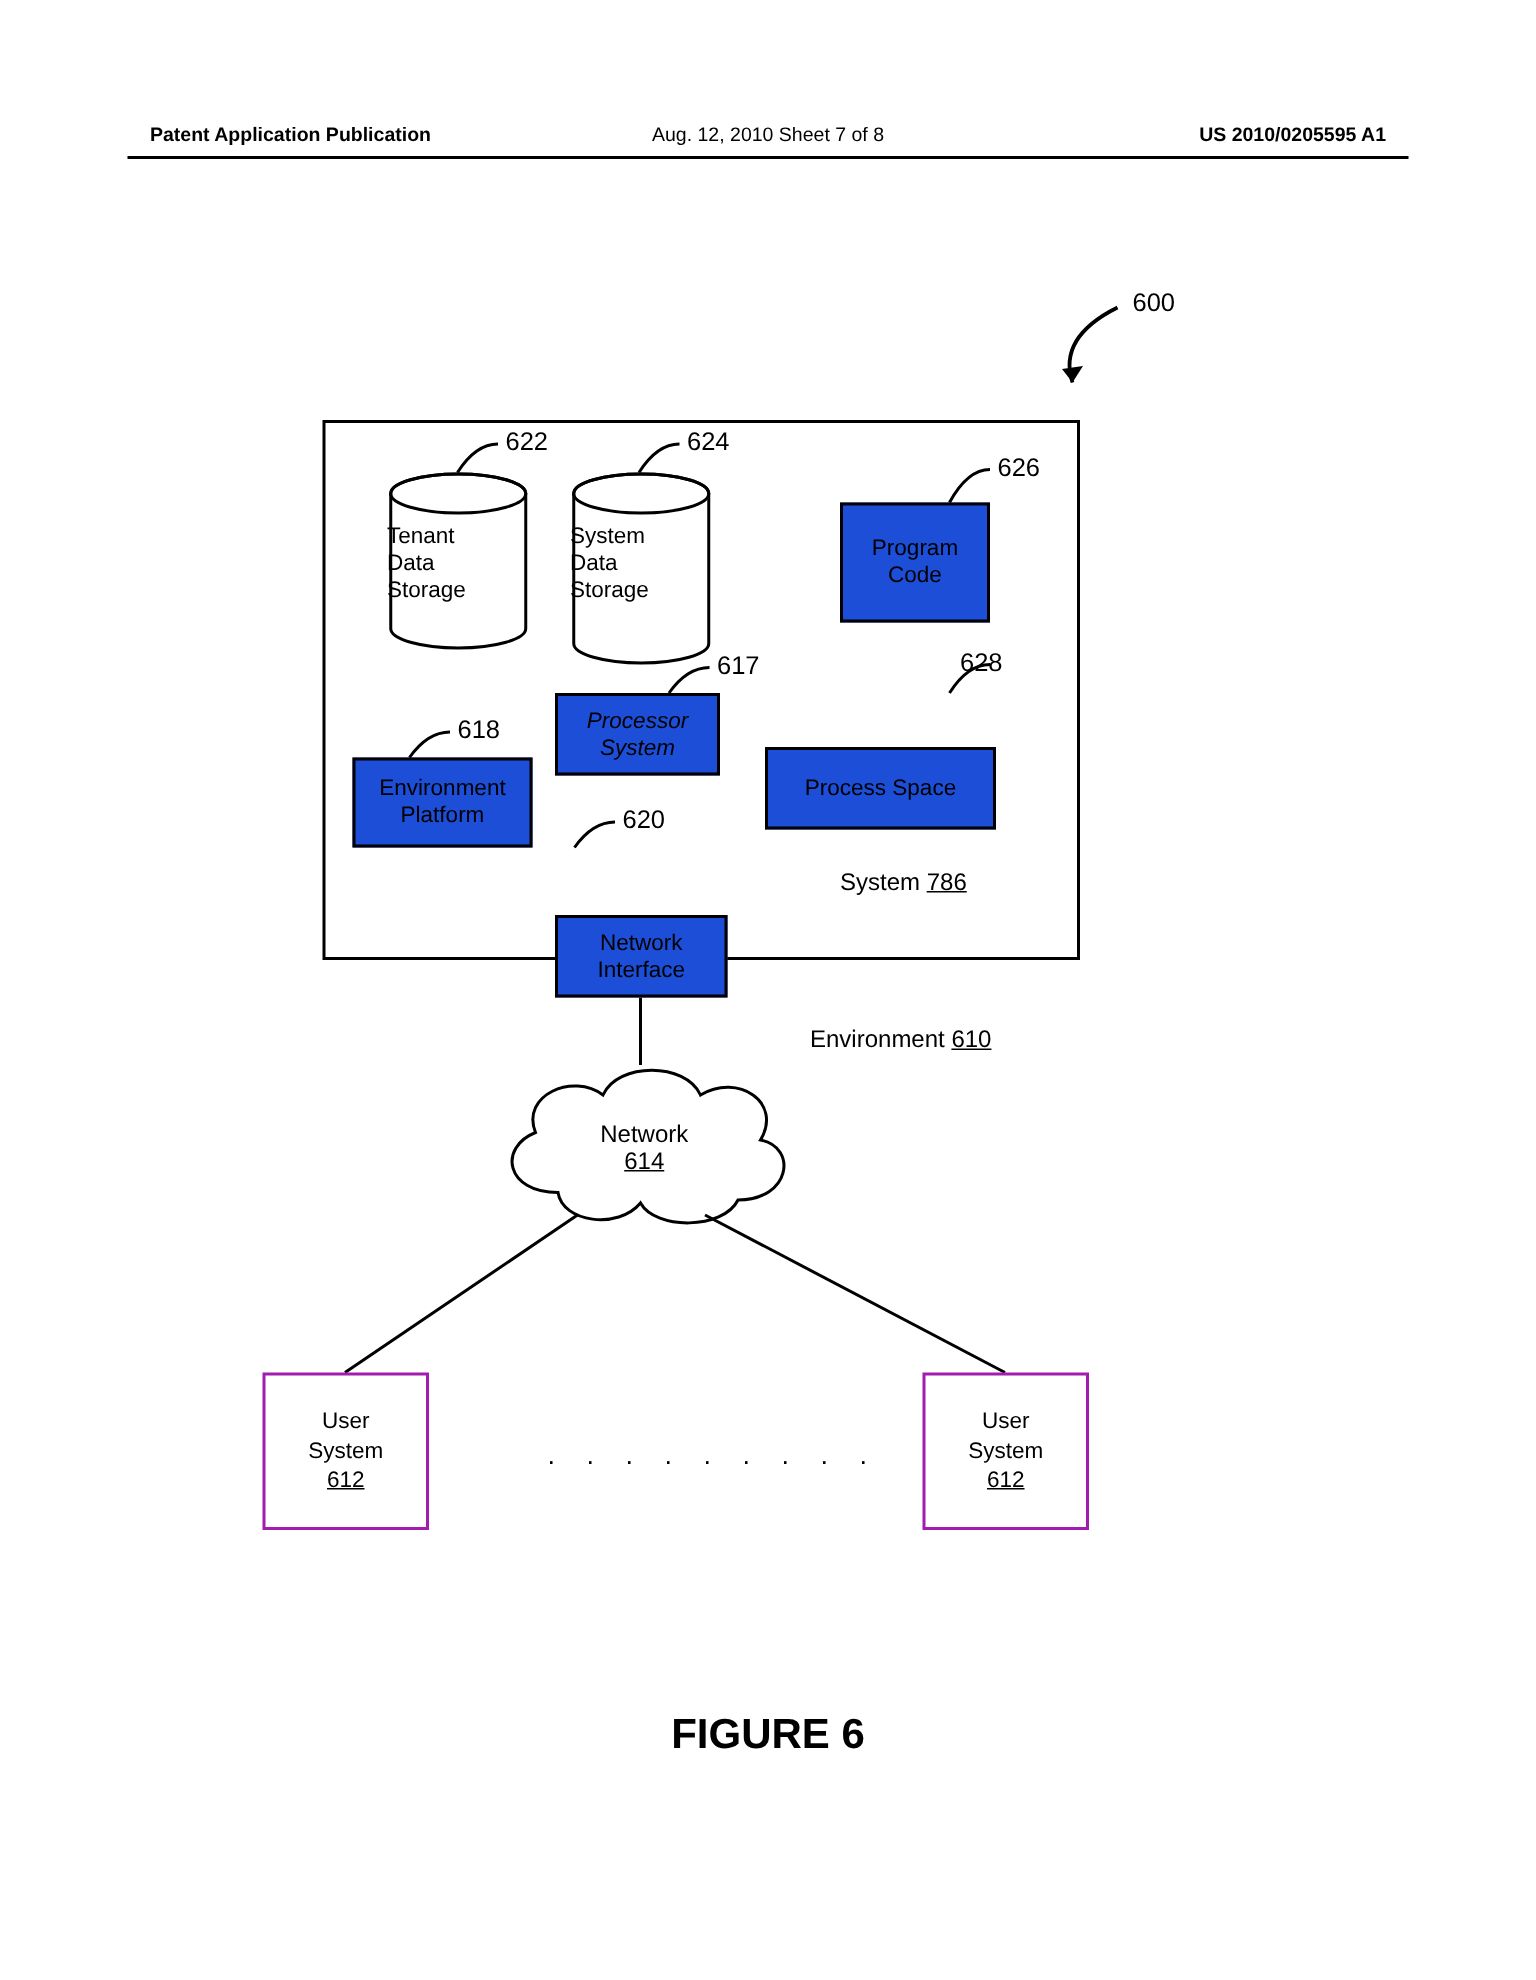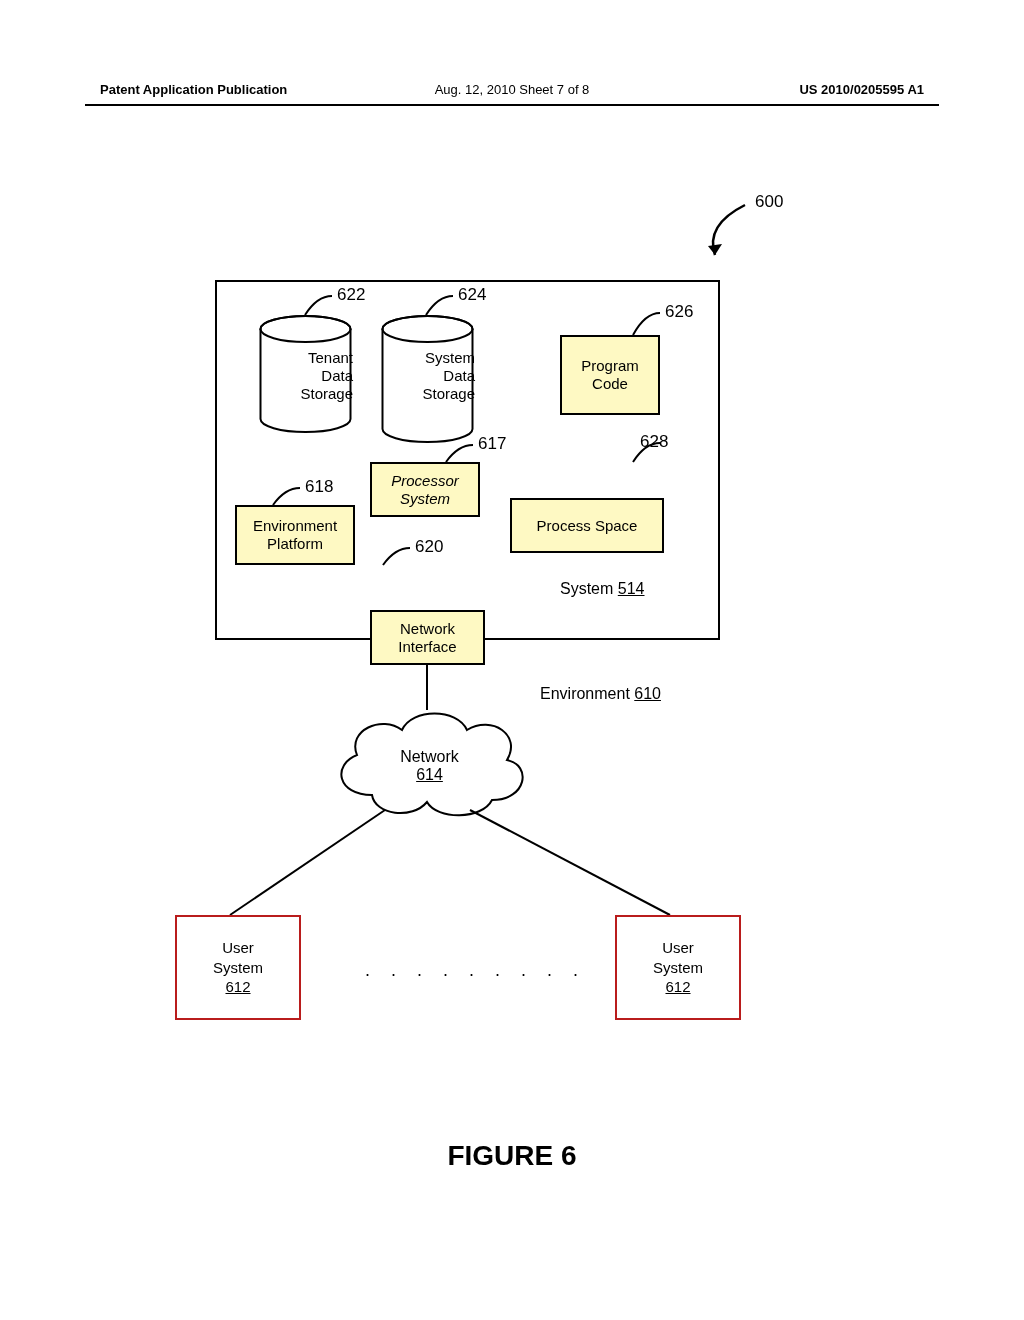--- a/index.html
+++ b/index.html
@@ -49,30 +49,30 @@
     width: 95px;
     text-align: center;
     font-size: 15px;
     line-height: 1.2;
   }
   .cylinder svg { display:block; }
   .cyl-label {
     position: absolute;
     top: 35px;
     width: 100%;
-    text-align: right;
+    text-align: left;
     font-size: 15px;
     line-height: 1.2;
   }
 
   
   .box {
     position: absolute;
     border: 2px solid #000;
-    background: #fef9c3;
+    background: #1d4ed8;
     font-size: 15px;
     line-height: 1.2;
     display: flex;
     align-items: center;
     justify-content: center;
     text-align: center;
     padding: 4px;
   }
 
   
@@ -80,23 +80,23 @@
     position: absolute;
     font-size: 17px;
   }
 
   
   .cloud-wrap { position: absolute; }
 
   
   .user-box {
     position: absolute;
-    width: 126px;
+    width: 111px;
     height: 105px;
-    border: 2px solid #b91c1c;
+    border: 2px solid #a21caf;
     font-size: 15px;
     line-height: 1.3;
     display: flex;
     flex-direction: column;
     align-items: center;
     justify-content: center;
   }
   .underline { text-decoration: underline; }
 
   .dots {
@@ -182,21 +182,21 @@
   <span style="white-space:pre-line;">Environment
 Platform</span>
 </div>
 
 <div class="box" style="left:370px; top:610px; width:115px; height:55px; z-index:2;">
   <span style="white-space:pre-line;">Network
 Interface</span>
 </div>
 
 <div class="sys-label" style="left:560px; top:580px;">
-  <span>System </span><span class="underline">514</span>
+  <span>System </span><span class="underline">786</span>
 </div>
 
 <svg style="position:absolute; left:297px; top:293px;" width="40" height="25">
     <path d="M 35 3 Q 20 3 8 22" stroke="#000" stroke-width="2" fill="none"></path>
   </svg>
 <div class="ref" style="left:337px; top:285px;">622</div>
 
 <svg style="position:absolute; left:418px; top:293px;" width="40" height="25">
     <path d="M 35 3 Q 20 3 8 22" stroke="#000" stroke-width="2" fill="none"></path>
   </svg>

